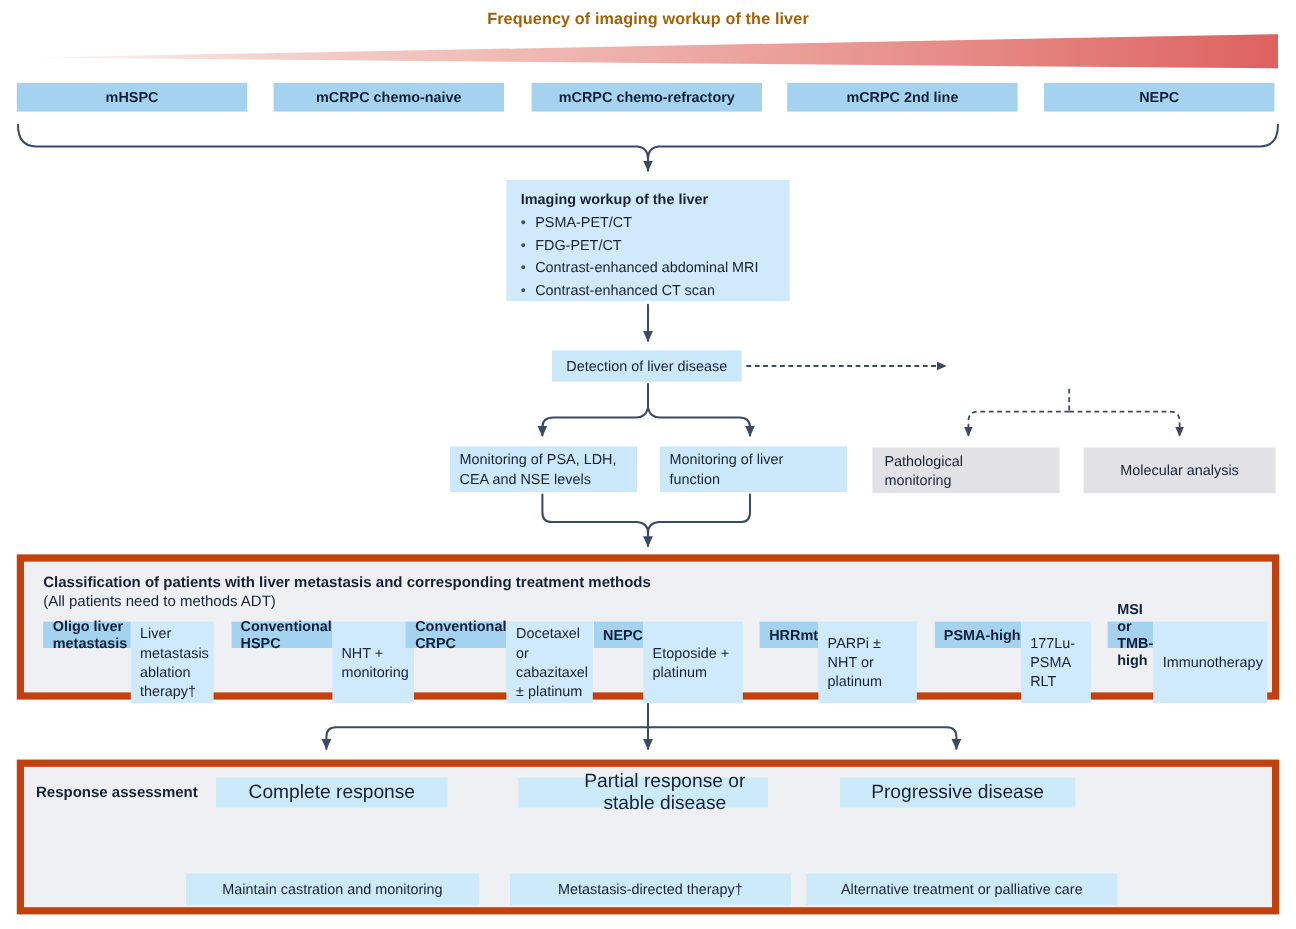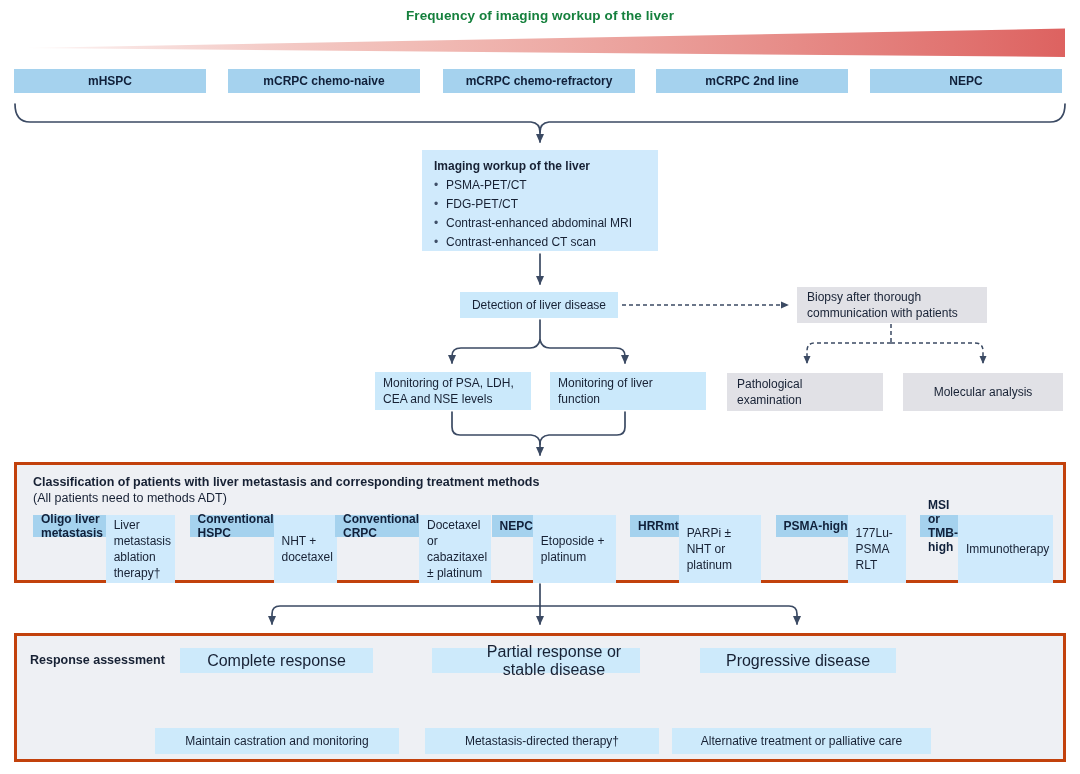--- a/index.html
+++ b/index.html
@@ -5,21 +5,21 @@
   html,body{margin:0;padding:0;background:#ffffff;}
   #canvas{
     position:relative;width:1080px;height:774px;background:#ffffff;
     font-family:"Liberation Sans",sans-serif;color:#172134;overflow:hidden;
   }
   .abs{position:absolute;box-sizing:border-box;}
   #svg-layer{position:absolute;left:0;top:0;width:1080px;height:774px;}
 
   .diagram-title{
     left:0;top:8px;width:1080px;text-align:center;
-    font-size:13.5px;font-weight:bold;color:#15803d;letter-spacing:.1px;
+    font-size:13.5px;font-weight:bold;color:#a16207;letter-spacing:.1px;
   }
 
   .stage-box{
     top:69px;height:24px;background:#a5d2ee;
     display:flex;align-items:center;justify-content:center;
     font-size:12px;font-weight:bold;color:#10203a;
   }
   .panel-gray{background:#e1e1e6;}
 
   .imaging-box{
@@ -40,21 +40,21 @@
   .centered{justify-content:center;text-align:right;}
 
   .detection-box{left:460px;top:292px;width:158px;height:26px;background:#cbe9fb;}
   .biopsy-box{left:797px;top:287px;width:190px;height:36px;padding:2px 10px;}
   .mon-left{left:375px;top:372px;width:156px;height:38px;background:#cbe9fb;padding:2px 8px;}
   .mon-right{left:550px;top:372px;width:156px;height:38px;background:#cbe9fb;padding:2px 8px;}
   .path-box{left:727px;top:373px;width:156px;height:38px;padding:2px 10px;}
   .mol-box{left:903px;top:373px;width:160px;height:38px;}
 
   .big-panel{
-    background:#eef0f4;border:3px solid #c2410c;
+    background:#eef0f4;border:6px solid #c2410c;
   }
   #classification-panel{left:14px;top:462px;width:1052px;height:121px;}
   .class-title{left:30px;top:472px;width:1010px;font-size:12.5px;font-weight:bold;}
   .class-subtitle{left:30px;top:488px;width:1010px;font-size:12.5px;}
   .class-columns{
     left:30px;top:512px;width:1018px;display:flex;justify-content:space-between;
   }
   .class-col{display:flex;flex-direction:row;}
   .col-header{
     height:22px;background:#a5d2ee;font-size:12px;font-weight:bold;color:#10203a;
@@ -152,43 +152,41 @@
     <div class="imaging-title">Imaging workup of the liver</div>
     <ul class="imaging-list">
       <li>PSMA-PET/CT</li>
       <li>FDG-PET/CT</li>
       <li>Contrast-enhanced abdominal MRI</li>
       <li>Contrast-enhanced CT scan</li>
     </ul>
   </div>
 
   <div class="abs small-box centered detection-box">Detection of liver disease</div>
-  <div class="abs small-box panel-gray biopsy-box">Biopsy after thorough
-communication with patients</div>
 
   <div class="abs small-box mon-left">Monitoring of PSA, LDH,
 CEA and NSE levels</div>
   <div class="abs small-box mon-right">Monitoring of liver
 function</div>
   <div class="abs small-box panel-gray path-box">Pathological
-examination</div>
+monitoring</div>
   <div class="abs small-box centered panel-gray mol-box">Molecular analysis</div>
 
   <div class="abs big-panel" id="classification-panel">
     <div class="abs class-title" style="left:16px;top:10px;">Classification of patients with liver metastasis and corresponding treatment methods</div>
     <div class="abs class-subtitle" style="left:16px;top:26px;">(All patients need to methods ADT)</div>
     <div class="abs class-columns" style="left:16px;top:50px;">
       <div class="class-col c1">
         <div class="col-header">Oligo liver metastasis</div>
         <div class="col-body">Liver metastasis
 ablation therapy†</div>
       </div>
       <div class="class-col c2">
         <div class="col-header">Conventional HSPC</div>
-        <div class="col-body">NHT + docetaxel</div>
+        <div class="col-body">NHT + monitoring</div>
       </div>
       <div class="class-col c3">
         <div class="col-header">Conventional CRPC</div>
         <div class="col-body">Docetaxel or
 cabazitaxel ± platinum</div>
       </div>
       <div class="class-col c4">
         <div class="col-header">NEPC</div>
         <div class="col-body">Etoposide +
 platinum</div>

